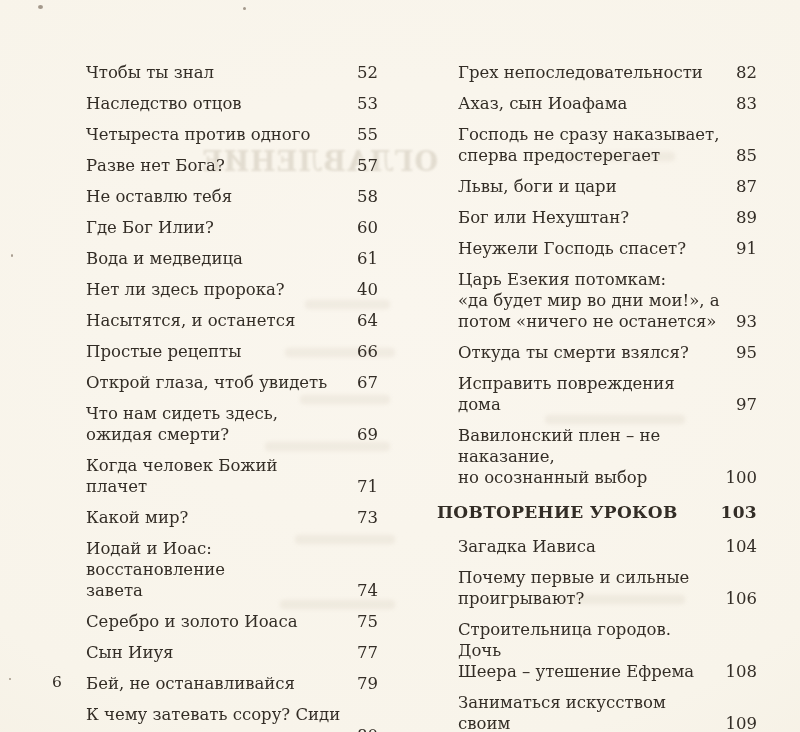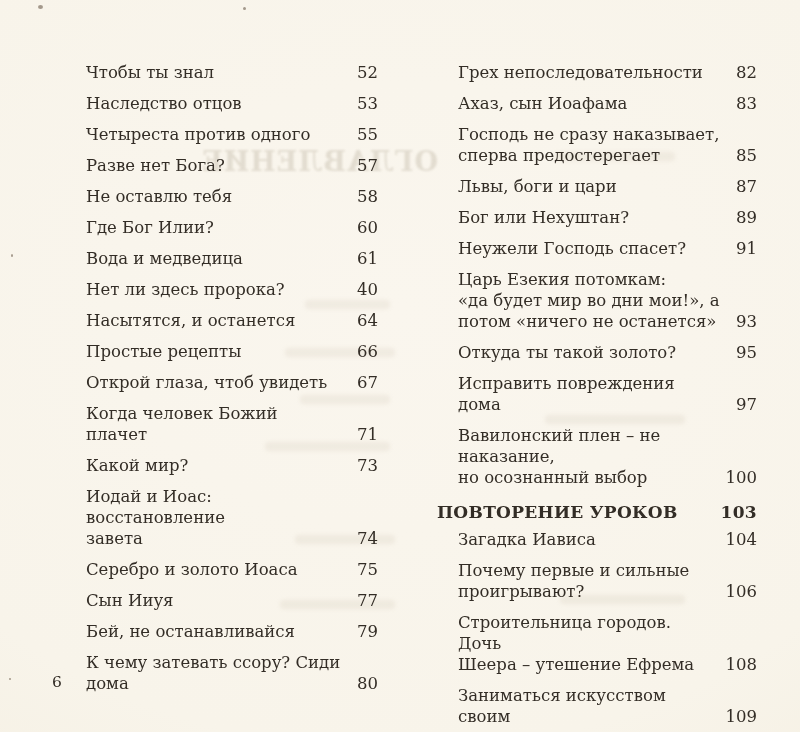--- a/index.html
+++ b/index.html
@@ -72,21 +72,21 @@
     font-size: 16.5px;
     line-height: 21px;
     margin-left: 16px;
     text-align: right;
   }
   .section-row {
     display: flex;
     justify-content: space-between;
     align-items: flex-end;
     font-weight: bold;
-    margin: 13px 0 6px 0;
+    margin: 13px 0 13px 0;
   }
   .section-row .t,
   .section-row .p {
     font-size: 17px;
     line-height: 22px;
     letter-spacing: 0.3px;
   }
   .folio {
     position: absolute;
     left: 52px;
@@ -153,20 +153,25 @@
       </div>
     <div class="entry">
         <span class="t">Простые рецепты</span>
         <span class="p">66</span>
       </div>
     <div class="entry">
         <span class="t">Открой глаза, чтоб увидеть</span>
         <span class="p">67</span>
       </div>
     <div class="entry">
+        <span class="t">Что нам сидеть здесь,
+ожидая смерти?</span>
+        <span class="p">69</span>
+      </div>
+    <div class="entry">
         <span class="t">Когда человек Божий плачет</span>
         <span class="p">71</span>
       </div>
     <div class="entry">
         <span class="t">Какой мир?</span>
         <span class="p">73</span>
       </div>
     <div class="entry">
         <span class="t">Иодай и Иоас: восстановление
 завета</span>
@@ -216,21 +221,21 @@
         <span class="t">Неужели Господь спасет?</span>
         <span class="p">91</span>
       </div>
     <div class="entry">
         <span class="t">Царь Езекия потомкам:
 «да будет мир во дни мои!», а
 потом «ничего не останется»</span>
         <span class="p">93</span>
       </div>
     <div class="entry">
-        <span class="t">Откуда ты такой золото?</span>
+        <span class="t">Откуда ты смерти взялся?</span>
         <span class="p">95</span>
       </div>
     <div class="entry">
         <span class="t">Исправить повреждения дома</span>
         <span class="p">97</span>
       </div>
     <div class="entry">
         <span class="t">Вавилонский плен – не наказание,
 но осознанный выбор</span>
         <span class="p">100</span>

